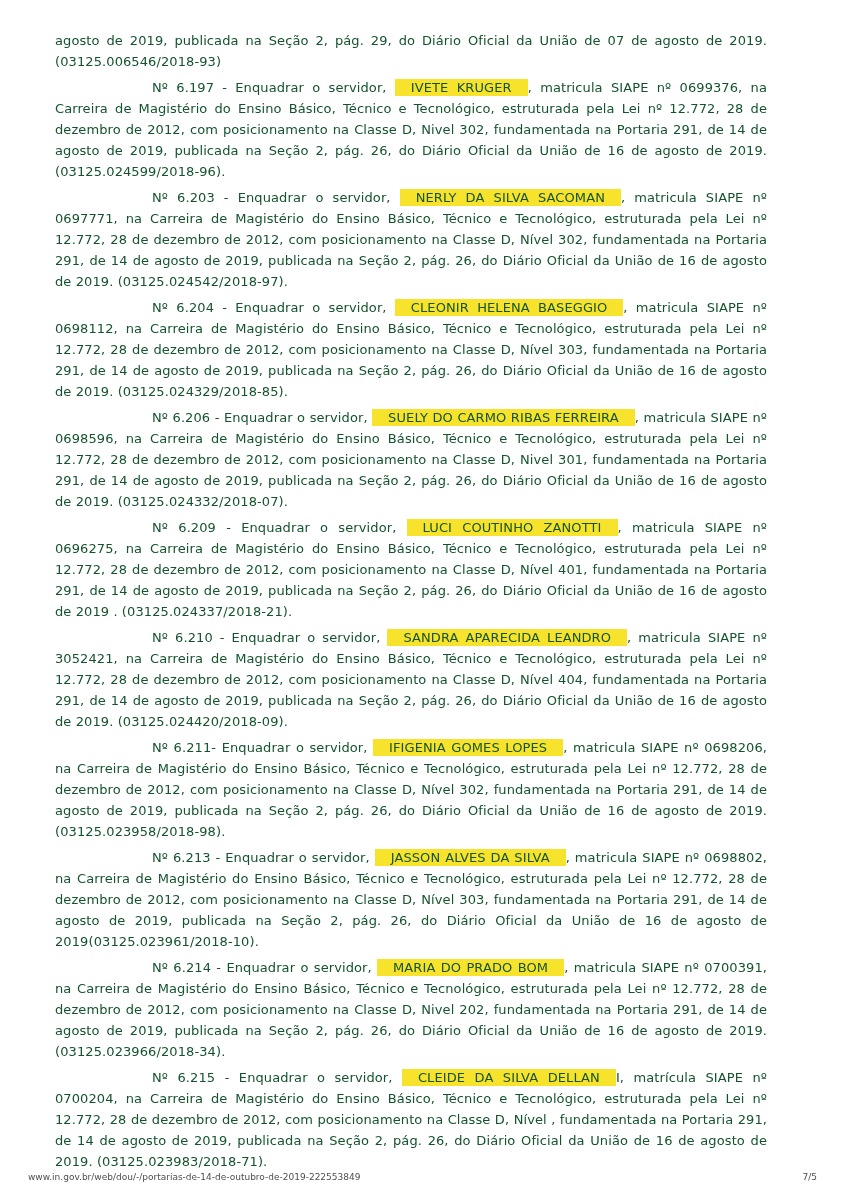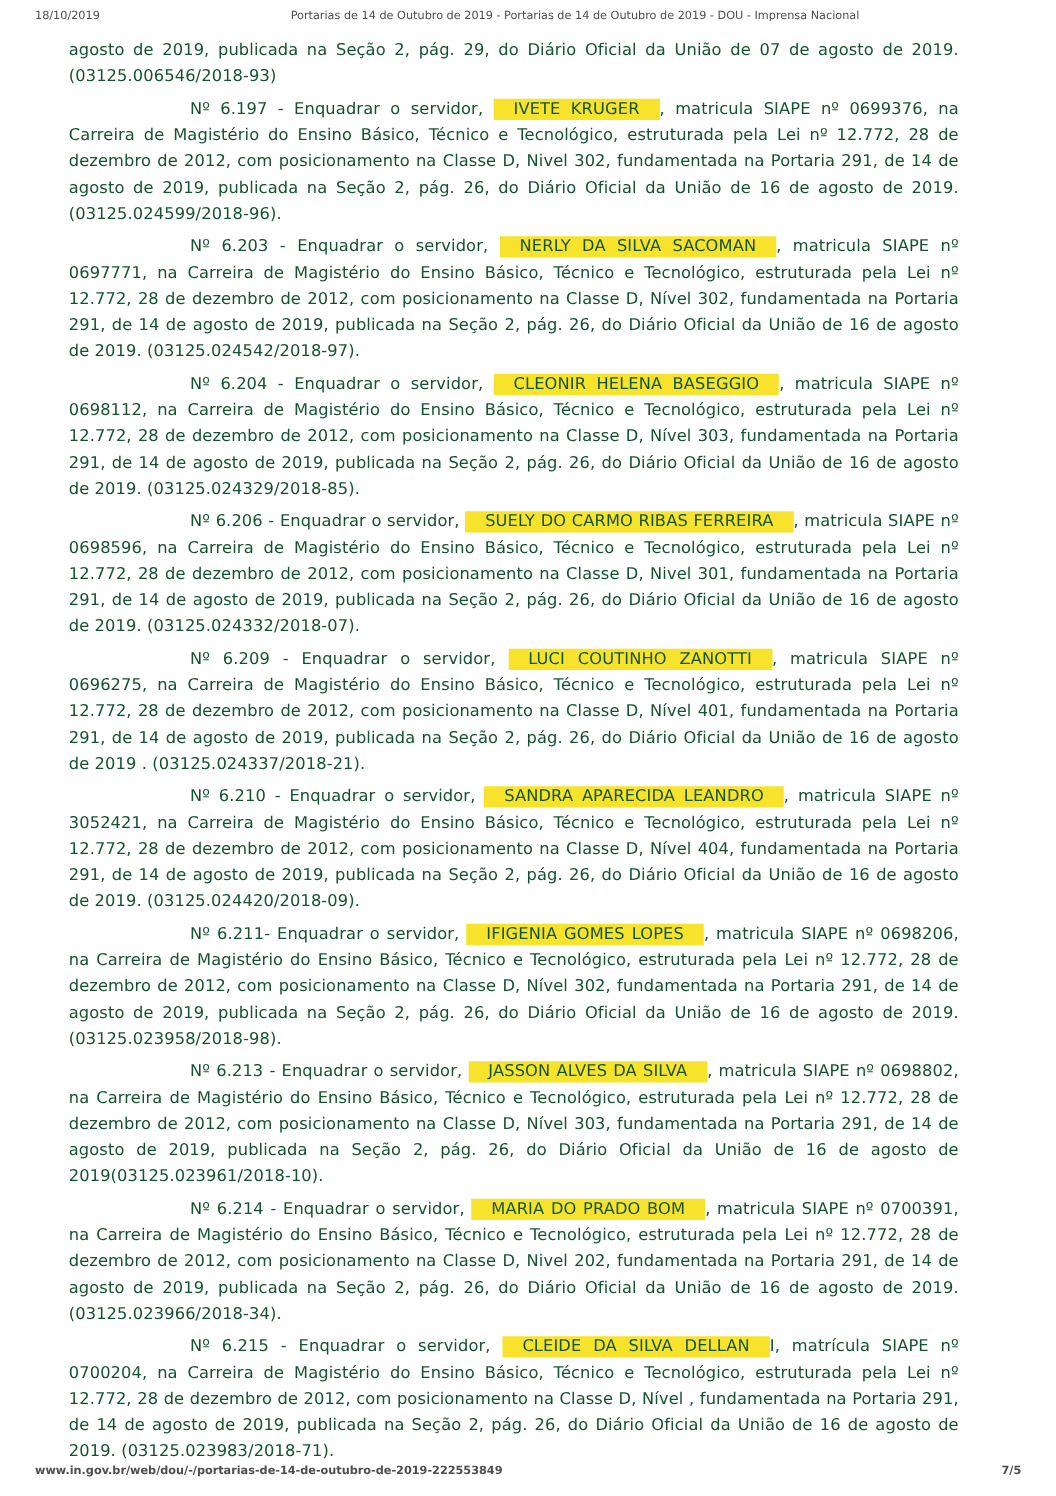--- a/index.html
+++ b/index.html
@@ -62,32 +62,27 @@
   .print-footer {
     position: absolute;
     bottom: 15px;
     left: 28px;
     right: 28px;
     font-size: 9px;
     color: #4e4e4e;
     display: flex;
     justify-content: space-between;
     align-items: center;
-    font-weight: bold;
   }
 </style>
 </head>
 <body>
 
 <div class="page">
 
-  <div class="print-header">
-    <span class="hdr-left">18/10/2019</span>
-    <span class="hdr-center">Portarias de 14 de Outubro de 2019 - Portarias de 14 de Outubro de 2019 - DOU - Imprensa Nacional</span>
-  </div>
 
   <div class="body-text">
     <p class="par no-indent">agosto de 2019, publicada na Seção 2, pág. 29, do Diário Oficial da União de 07 de agosto de 2019. (03125.006546/2018-93)</p>
     <div id="portarias-container">
   <p class="par"><span class="seg-pre">Nº 6.197 - Enquadrar o servidor, </span><mark class="hl">IVETE KRUGER</mark><span class="seg-post">, matricula SIAPE nº 0699376, na Carreira de Magistério do Ensino Básico, Técnico e Tecnológico, estruturada pela Lei nº 12.772, 28 de dezembro de 2012, com posicionamento na Classe D, Nivel 302, fundamentada na Portaria 291, de 14 de agosto de 2019, publicada na Seção 2, pág. 26, do Diário Oficial da União de 16 de agosto de 2019. (03125.024599/2018-96).</span></p>
 
   <p class="par"><span class="seg-pre">Nº 6.203 - Enquadrar o servidor, </span><mark class="hl">NERLY DA SILVA SACOMAN</mark><span class="seg-post">, matricula SIAPE nº 0697771, na Carreira de Magistério do Ensino Básico, Técnico e Tecnológico, estruturada pela Lei nº 12.772, 28 de dezembro de 2012, com posicionamento na Classe D, Nível 302, fundamentada na Portaria 291, de 14 de agosto de 2019, publicada na Seção 2, pág. 26, do Diário Oficial da União de 16 de agosto de 2019. (03125.024542/2018-97).</span></p>
 
   <p class="par"><span class="seg-pre">Nº 6.204 - Enquadrar o servidor, </span><mark class="hl">CLEONIR HELENA BASEGGIO</mark><span class="seg-post">, matricula SIAPE nº 0698112, na Carreira de Magistério do Ensino Básico, Técnico e Tecnológico, estruturada pela Lei nº 12.772, 28 de dezembro de 2012, com posicionamento na Classe D, Nível 303, fundamentada na Portaria 291, de 14 de agosto de 2019, publicada na Seção 2, pág. 26, do Diário Oficial da União de 16 de agosto de 2019. (03125.024329/2018-85).</span></p>
 

